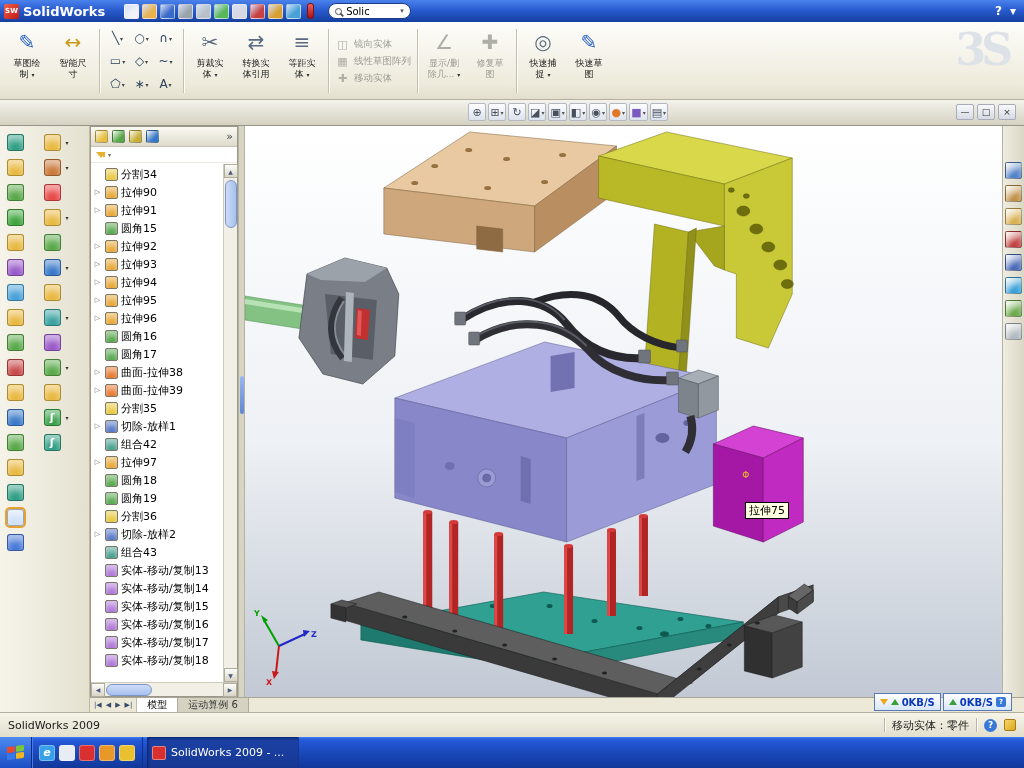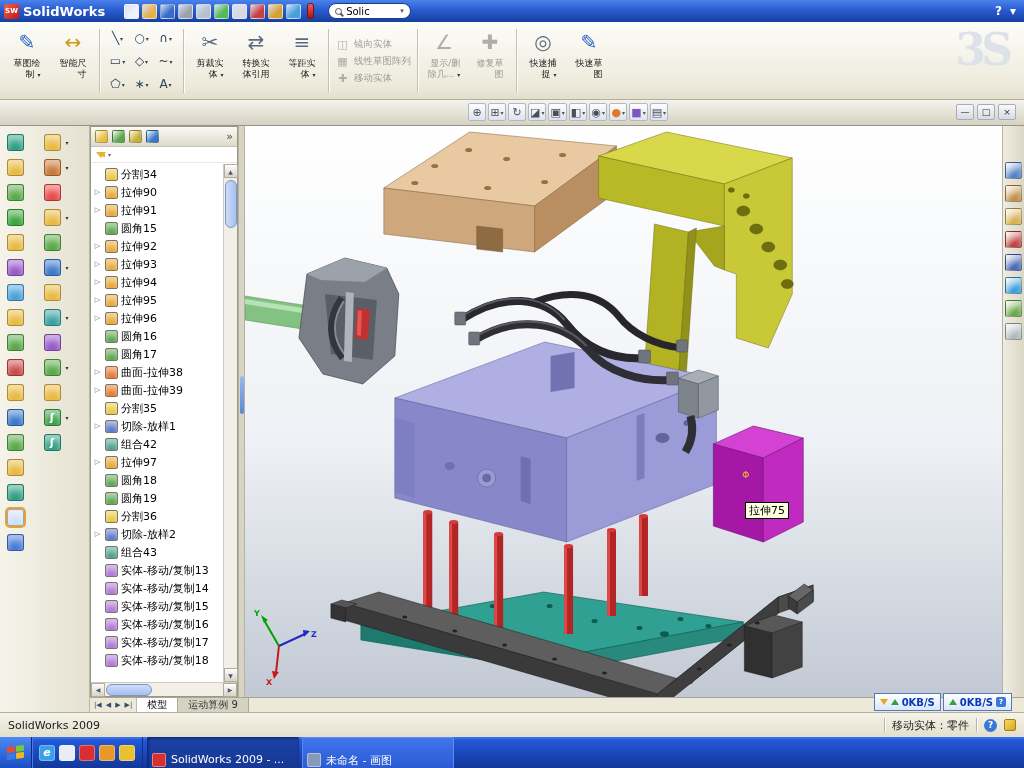--- a/index.html
+++ b/index.html
@@ -21,21 +21,21 @@
   .search input{border:none;outline:none;width:50px;font-size:10px;font-family:inherit;background:transparent}
   .sdrop{color:#555;font-size:7px}
   .tright{margin-left:auto;display:flex;align-items:center;gap:8px;padding-right:4px}
   .tr-ic{font-weight:bold;font-size:12px;color:#fff}
 
   
   .cmdbar{height:78px;flex:0 0 78px;background:linear-gradient(180deg,#fdfdfa 0%,#eeebdc 80%,#e2dfce 100%);border-bottom:1px solid #b4b0a0;display:flex;align-items:stretch;padding:3px 4px 2px;position:relative;overflow:hidden}
   #cmdseg{display:flex;align-items:stretch}
   .cmdbtn{display:flex;flex-direction:column;align-items:center;padding:3px 5px 0;min-width:46px;color:#1a1a1a;border:1px solid transparent;border-radius:2px}
   .cmdicon{font-size:20px;line-height:26px;height:28px}
-  .cmdlabel{font-size:9px;line-height:11px;text-align:right;margin-top:1px}
+  .cmdlabel{font-size:9px;line-height:11px;text-align:center;margin-top:1px}
   .dv{font-size:6px;color:#333}
   .cmdbtn.disabled{color:#9c9c94}
   .cmdbtn.disabled .cmdicon{color:#aeaea6!important}
   .vsep{width:1px;background:#c4c0ae;box-shadow:1px 0 0 #fdfdfa;margin:4px 3px;flex:0 0 1px}
   .grid3{display:grid;grid-template-columns:repeat(3,23px);grid-auto-rows:22px;gap:1px;align-self:center;margin:0 3px}
   .gcell{display:flex;align-items:center;justify-content:center;font-size:12px;color:#28425f;border:1px solid transparent;border-radius:2px}
   .gcell small{font-size:6px;color:#444;margin-left:1px}
   .smallcol{display:flex;flex-direction:column;justify-content:center;gap:4px;margin:0 3px}
   .srow{display:flex;align-items:center;gap:4px;font-size:9.5px;color:#1a1a1a}
   .srow.disabled{color:#9c9c94}
@@ -117,21 +117,21 @@
   .clip{width:12px;height:12px;background:linear-gradient(135deg,#f8d868,#d8a820);border:1px solid #a87c10;border-radius:2px}
 
   
   .taskbar{height:31px;flex:0 0 31px;background:linear-gradient(180deg,#3d79ec 0%,#2459d8 10%,#1a47b8 55%,#11389a 100%);display:flex;align-items:center;position:relative}
   .start{width:32px;height:31px;flex:0 0 32px;display:flex;align-items:center;justify-content:center;background:linear-gradient(180deg,#4e8af2,#1a4ec4);border-right:1px solid #0a2a80}
   .flag{display:grid;grid-template-columns:8px 8px;grid-template-rows:6px 6px;gap:1px;transform:skewY(-8deg)}
   .flag i{display:block;border-radius:1px}
   .ql{display:flex;gap:4px;padding:0 7px;align-items:center;border-right:1px solid #0e3090;height:31px;box-shadow:1px 0 0 #4a7ae8 inset}
   .qicon{width:16px;height:16px;border-radius:3px;font-size:11px;font-style:italic;font-weight:bold;color:#fff;display:flex;align-items:center;justify-content:center;border:1px solid rgba(255,255,255,.3)}
   .tasks{display:flex;align-items:center;gap:3px;padding:0 4px}
-  .task{width:152px;height:24px;border-radius:2px;display:flex;gap:5px;padding:16px 5px;color:#fff;font-size:11px;background:linear-gradient(#4076ec,#2a5ad2);box-shadow:inset 0 0 0 1px #5e8af2;white-space:nowrap;overflow:hidden}
+  .task{width:152px;height:24px;border-radius:2px;display:flex;align-items:center;gap:5px;padding:16px 5px;color:#fff;font-size:11px;background:linear-gradient(#4076ec,#2a5ad2);box-shadow:inset 0 0 0 1px #5e8af2;white-space:nowrap;overflow:hidden}
   .task.active{background:linear-gradient(#1c42a6,#163893);box-shadow:inset 1px 1px 3px #0a1f60}
   .ticon2{width:14px;height:14px;flex:0 0 14px;border-radius:2px;border:1px solid rgba(255,255,255,.4)}
   .tray{margin-left:auto;height:31px;display:flex;align-items:center;gap:3px;padding:0 9px 0 10px;background:linear-gradient(180deg,#2c68e2,#1140a8);border-left:1px solid #0e3090;box-shadow:1px 0 0 #4a7ae8 inset}
   .trayicon{width:12px;height:12px;border-radius:2px;border:1px solid rgba(0,0,0,.2)}
   .clock{color:#fff;font-size:11px;margin-left:5px}
 </style>
 </head>
 <body>
 
 <div id="app">
@@ -705,21 +705,21 @@
 
       <div class="bottomtabs">
         <div class="bnav" id="bnav">
             <span>|◀</span>
             <span>◀</span>
             <span>▶</span>
             <span>▶|</span>
           </div>
         <div id="btabs" style="display:flex">
             <div class="btab active">模型</div>
-            <div class="btab">运动算例 9</div>
+            <div class="btab">运动算例 6</div>
           </div>
       </div>
     </div>
   </div>
 
   <div class="netmon">
     <div class="nbox">
       <span class="tri-dn"></span>
       <span class="tri-up"></span>
       <span>0KB/S</span>
@@ -756,20 +756,16 @@
         <span class="qicon" style="background:#e8ecf4"></span>
         <span class="qicon" style="background:#d83030"></span>
         <span class="qicon" style="background:#e89828"></span>
         <span class="qicon" style="background:#e8c030"></span>
       </div>
     <div class="tasks" id="tasks">
         <div class="task active">
     <span class="ticon2" style="background:#d83030"></span>
     <span>SolidWorks 2009 - ...</span>
   </div>
-        <div class="task">
-    <span class="ticon2" style="background:#8898b8"></span>
-    <span>未命名 - 画图</span>
-  </div>
       </div>
   </div>
 
 </div>
 
 </body></html>

